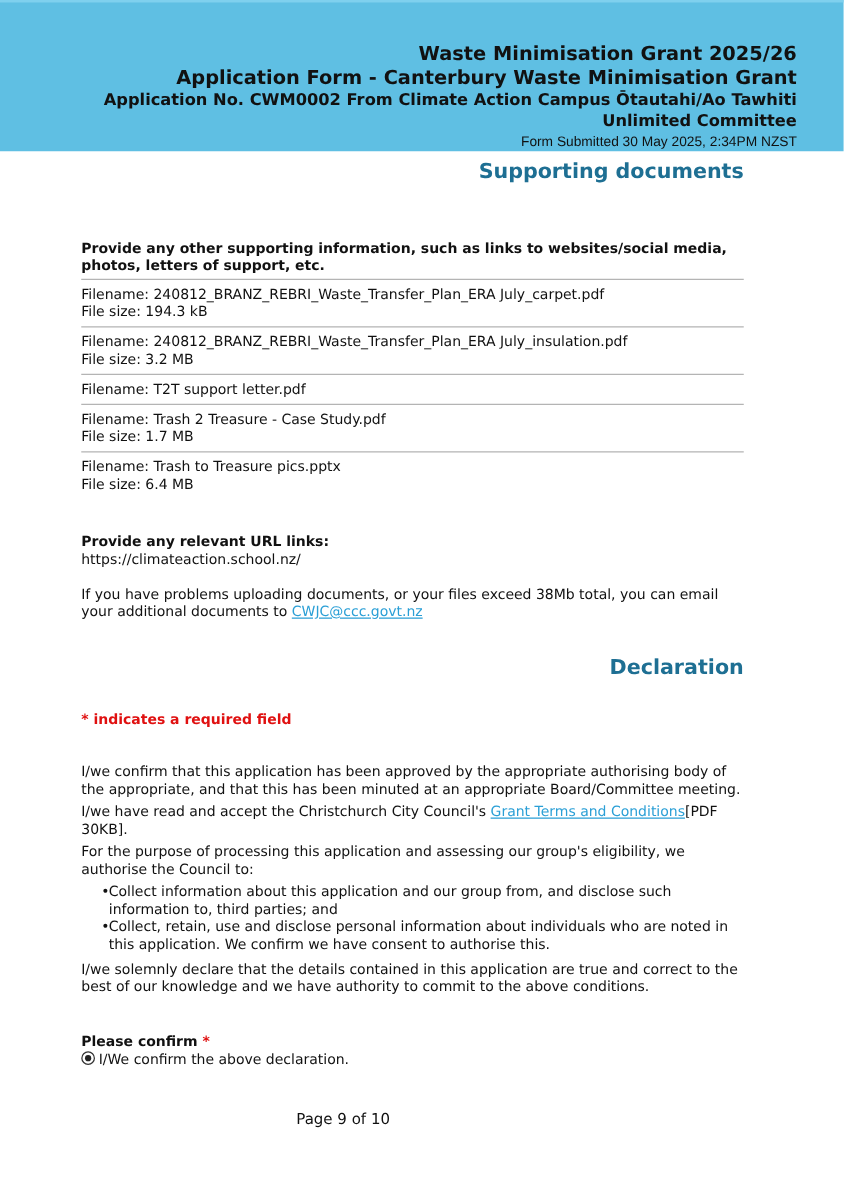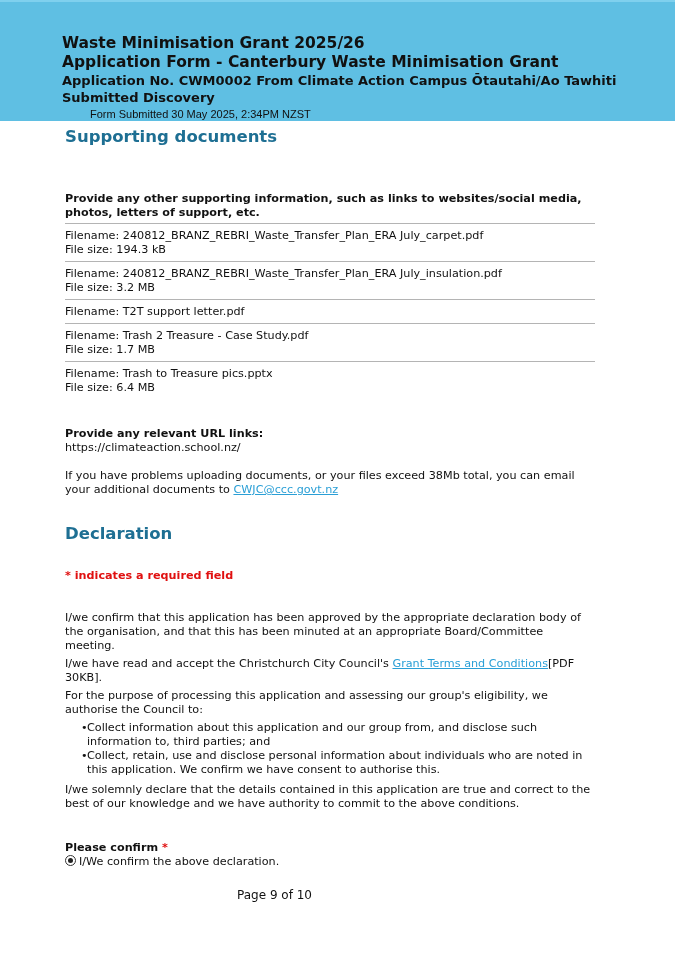--- a/index.html
+++ b/index.html
@@ -4,26 +4,26 @@
 <style>
   html, body { margin: 0; padding: 0; }
   body {
     width: 675px; height: 955px; background: #ffffff; position: relative;
     font-family: "DejaVu Sans", sans-serif; color: #111; overflow: hidden;
   }
   .header {
     position: absolute; left: 0; top: 0; width: 675px; height: 119px;
     background: #5fbfe3; border-top: 2px solid #7fd0ee;
   }
-  .header .inner { position: absolute; left: 62px; top: 32px; }
+  .header .inner { position: absolute; left: 83px; top: 32px; text-align: right; }
   .h1 { font-weight: bold; font-size: 15.5px; line-height: 19px; color: #111; white-space: nowrap; }
   .h3 { font-weight: bold; font-size: 13px; line-height: 17px; color: #111; white-space: nowrap; }
   .hsmall { font-family: "Liberation Sans", sans-serif; font-size: 11px; line-height: 14px; color: #111; margin-top: 1px; padding-left: 28px; }
   .content { position: absolute; left: 65px; top: 126px; width: 530px; }
-  .section-title { font-weight: bold; font-size: 16.5px; color: #1e6f93; margin: 0; line-height: 22px; }
+  .section-title { font-weight: bold; font-size: 16.5px; color: #1e6f93; margin: 0; line-height: 22px; text-align: right; }
   .q { font-weight: bold; font-size: 11.2px; line-height: 14px; margin-top: 15px; }
   .txt { font-size: 11.2px; line-height: 14px; }
   .file { border-bottom: 1px solid #b4b4b4; padding: 5px 0 4px 0; }
   .file:last-child { border-bottom: none; }
   .q-block { border-bottom: 1.5px solid #b4b4b4; padding-bottom: 3px; }
   a.link { color: #2a9fd6; text-decoration: underline; }
   .req { color: #e01010; font-weight: bold; font-size: 11.2px; margin-top: 15px; }
   ul.bullets { margin: 4px 0 6px 0; padding-left: 22px; list-style: none; }
   ul.bullets li { position: relative; font-size: 11.2px; line-height: 14px; padding-left: 0; }
   ul.bullets li .dot { position: absolute; left: -6px; top: 0; }
@@ -36,21 +36,21 @@
   .footer { position: absolute; left: 0; width: 549px; top: 888px; text-align: center; font-size: 12px; }
 </style>
 </head>
 <body>
 
 <div class="header">
   <div class="inner">
     <div class="h1">Waste Minimisation Grant 2025/26</div>
     <div class="h1">Application Form - Canterbury Waste Minimisation Grant</div>
     <div class="h3">Application No. CWM0002 From Climate Action Campus Ōtautahi/Ao Tawhiti</div>
-    <div class="h3">Submitted Discovery</div>
+    <div class="h3">Unlimited Committee</div>
     <div class="hsmall">Form Submitted 30 May 2025, 2:34PM NZST</div>
   </div>
 </div>
 
 <div class="content">
   <h2 class="section-title">Supporting documents</h2>
 
   <div style="height:29px"></div>
   <div class="q-block">
     <div class="q">Provide any other supporting information, such as links to websites/social media, photos, letters of support, etc.</div>
@@ -85,21 +85,21 @@
   <div style="height:14px"></div>
   <div class="txt"><span>If you have problems uploading documents, or your files exceed 38Mb total, you can email your additional documents to </span><a class="link" href="#">CWJC@ccc.govt.nz</a></div>
 
   <div style="height:26px"></div>
   <h2 class="section-title">Declaration</h2>
 
   <div style="height:9px"></div>
   <div class="req">* indicates a required field</div>
 
   <div style="height:29px"></div>
-  <div class="txt para">I/we confirm that this application has been approved by the appropriate declaration body of the organisation, and that this has been minuted at an appropriate Board/Committee meeting.</div>
+  <div class="txt para">I/we confirm that this application has been approved by the appropriate authorising body of the appropriate, and that this has been minuted at an appropriate Board/Committee meeting.</div>
   <div class="txt para"><span>I/we have read and accept the Christchurch City Council's </span><a class="link" href="#">Grant Terms and Conditions</a><span>[PDF 30KB].</span></div>
   <div class="txt">For the purpose of processing this application and assessing our group's eligibility, we authorise the Council to:</div>
   <ul class="bullets">
     <li><span class="dot">•</span><span> Collect information about this application and our group from, and disclose such information to, third parties; and</span></li>
     <li><span class="dot">•</span><span>Collect, retain, use and disclose personal information about individuals who are noted in this application. We confirm we have consent to authorise this.</span></li>
   </ul>
   <div class="txt">I/we solemnly declare that the details contained in this application are true and correct to the best of our knowledge and we have authority to commit to the above conditions.</div>
 
   <div style="height:15px"></div>
   <div class="q"><span>Please confirm</span> <span style="color:#e01010">*</span></div>

